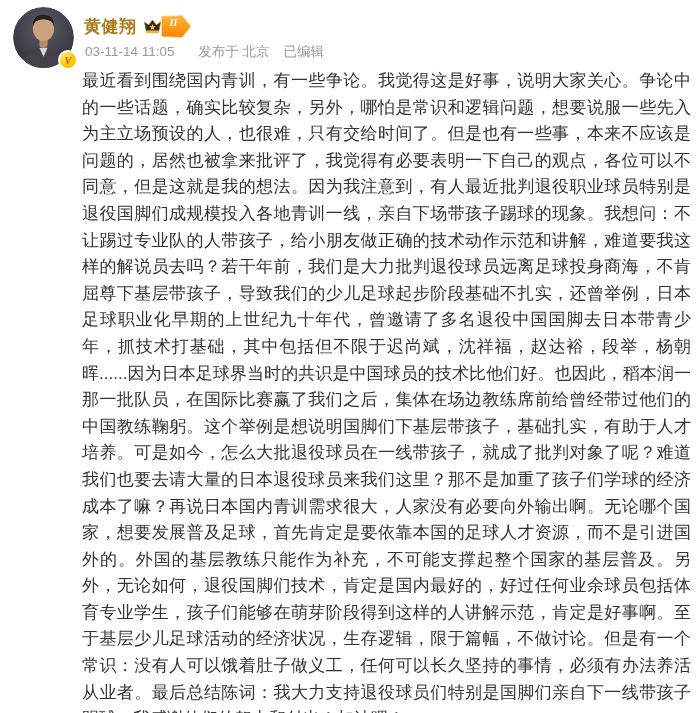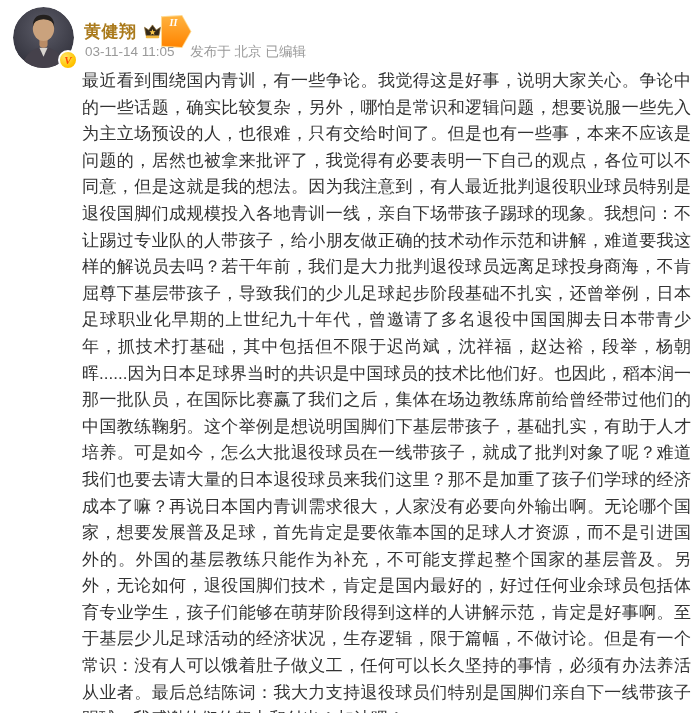--- a/index.html
+++ b/index.html
@@ -15,34 +15,34 @@
     background:radial-gradient(circle at 35% 30%, #ffe566, #ffc400 65%, #ffaa00);
     border:2px solid #fff; box-sizing:border-box;
     color:#ff4d00; font-weight:bold; font-style:italic; font-size:11px; line-height:16px;
     text-align:center; font-family:"Liberation Serif",serif;
   }
   
   .name-row { position:absolute; left:84px; top:15px; display:flex; align-items:center; }
   .name { font-size:17px; font-weight:700; color:#aa7a1c; cursor:pointer; letter-spacing:0.5px; }
   .crown { margin-left:6px; display:inline-flex; cursor:pointer; }
   .lvl-outer {
-    position:relative; width:31px; height:33px; margin-left:-1px; cursor:pointer;
+    position:relative; width:31px; height:23px; margin-left:-1px; cursor:pointer;
     background:#ffd98f;
     clip-path:polygon(0 4%, 70% 0, 100% 50%, 70% 100%, 0 96%);
   }
   .lvl-inner {
     position:absolute; left:1px; top:1px; right:1px; bottom:1px;
     background:linear-gradient(180deg,#ffb23e,#ff8400);
     clip-path:polygon(0 4%, 70% 0, 100% 50%, 70% 100%, 0 96%);
     color:#fff; font-family:"Liberation Serif",serif; font-style:italic; font-weight:bold;
     font-size:10px; line-height:13px; text-align:left; padding-left:8px; box-sizing:border-box;
   }
   .meta { position:absolute; left:85px; top:43px; font-size:13.5px; color:#999; white-space:nowrap; }
-  .meta .src { margin-left:12px; }
-  .meta .edited { cursor:pointer; }
+  .meta .src { margin-left:20px; }
+  .meta .edited { margin-left:10px; cursor:pointer; }
   
   .content {
     position:absolute; left:82px; top:68px; width:609px;
     font-size:17px; line-height:26.6px; color:#333;
     text-align:justify; text-justify:inter-ideograph;
     word-break:break-all; overflow-wrap:break-word;
   }
 </style>
 </head>
 <body>

